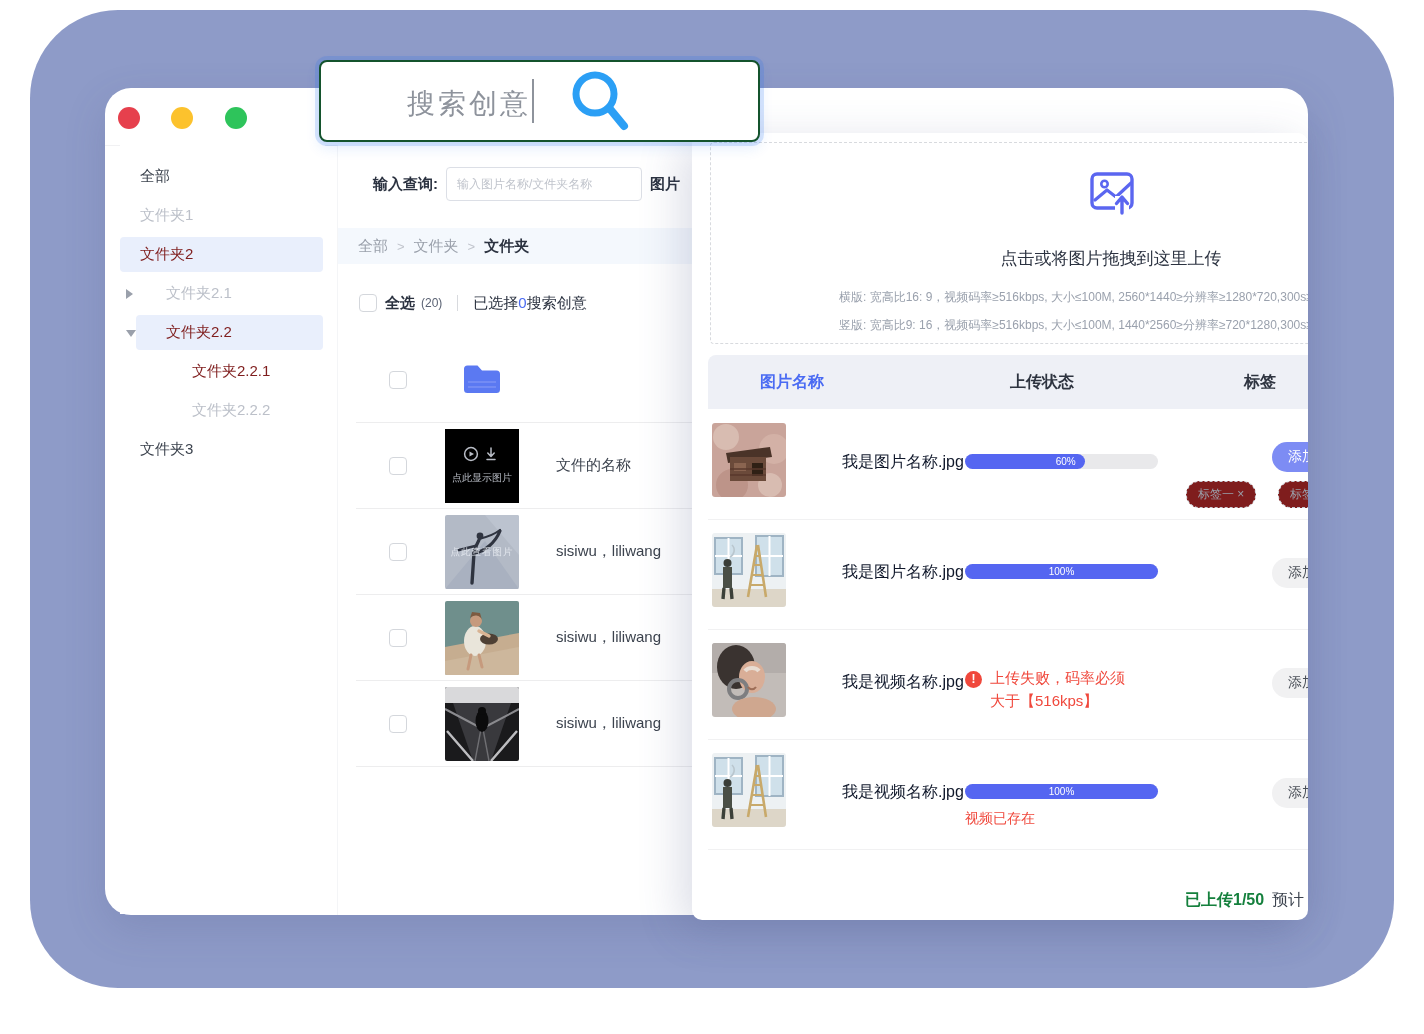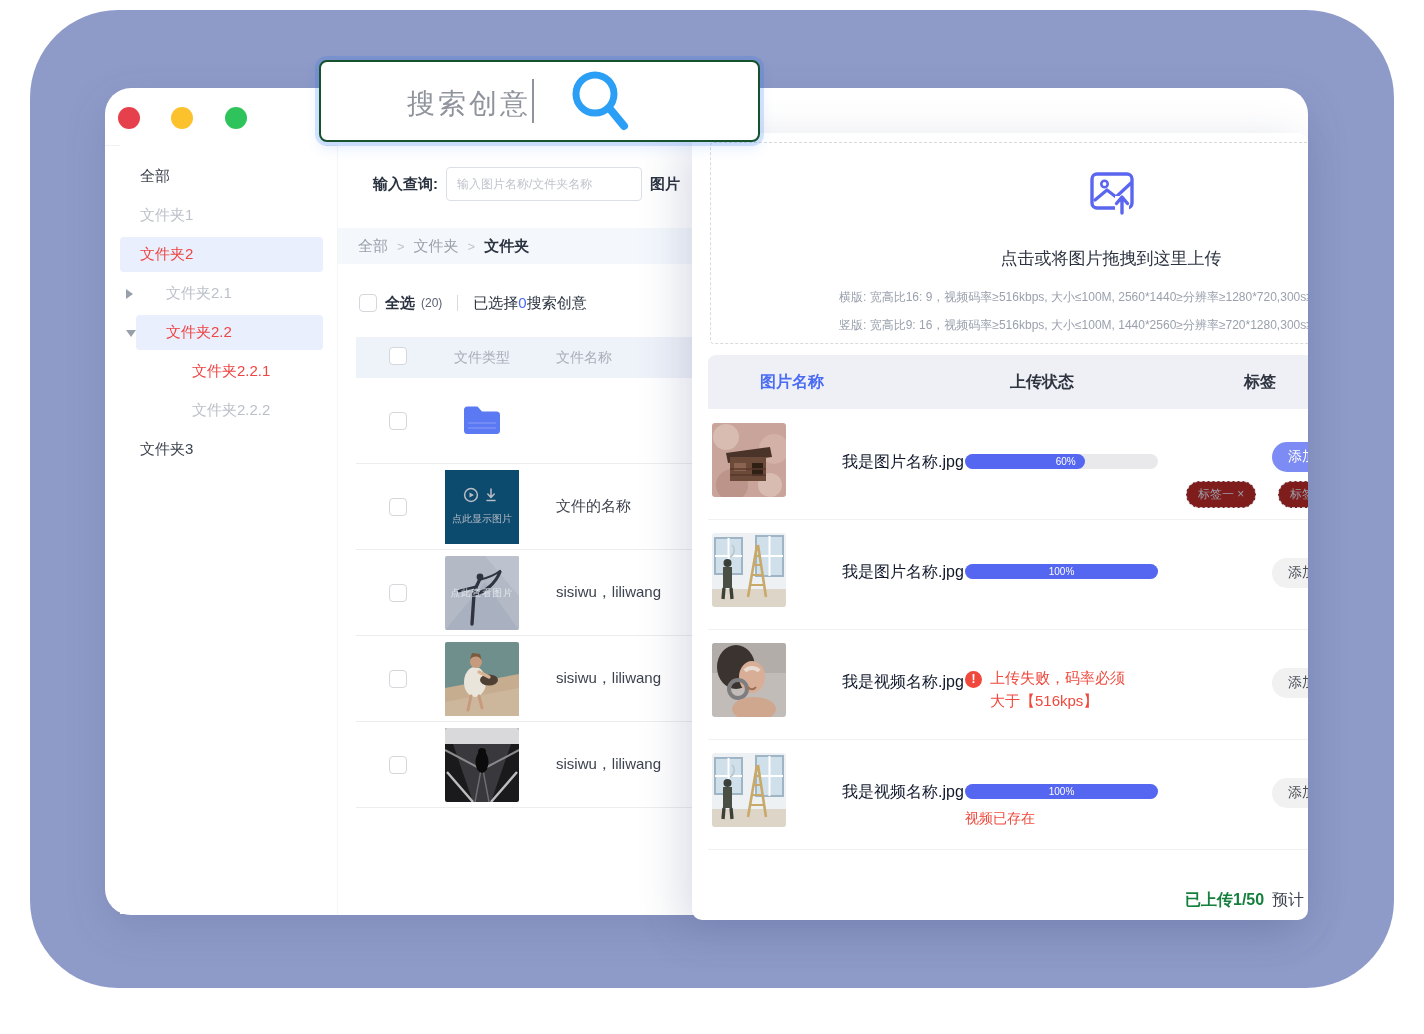--- a/index.html
+++ b/index.html
@@ -23,21 +23,21 @@
   .sidebar{left:15px;top:57px;width:205px;height:769px;background:#fff;}
   .tree{padding-top:12px;}
   .titem{position:relative;height:39px;display:flex;align-items:center;font-size:15px;color:#3c434e;}
   .titem .hl{position:absolute;left:0;right:2px;top:2px;bottom:2px;background:#e9effc;border-radius:4px;}
   .titem.sub .hl{left:16px;}
   .titem .lbl{position:relative;z-index:1;}
   .lv0 .lbl{padding-left:20px;}
   .lv1 .lbl{padding-left:46px;}
   .lv2 .lbl{padding-left:72px;}
   .t-muted{color:#bcc0c9;}
-  .t-blue{color:#ef4444;}
+  .t-blue{color:#7f1d1d;}
   .caret{position:absolute;left:6px;top:50%;width:0;height:0;}
   .caret-right{margin-top:-5px;border-left:7px solid #9aa0ab;border-top:5px solid transparent;border-bottom:5px solid transparent;}
   .caret-down{margin-top:-3px;border-top:7px solid #9aa0ab;border-left:5px solid transparent;border-right:5px solid transparent;}
 
   
   .midpanel{left:232px;top:57px;width:458px;height:770px;background:#fff;border-left:1px solid #f4f5f7;overflow:hidden;}
   .query-row{left:35px;top:21px;height:36px;display:flex;align-items:center;gap:8px;white-space:nowrap;}
   .query-label{font-size:15px;font-weight:bold;color:#2b3240;}
   .query-input{width:196px;height:34px;border:1px solid #dcdfe6;border-radius:4px;padding:0 10px;
                font-size:12px;color:#3c434e;font-family:"Liberation Sans",sans-serif;outline:none;box-sizing:border-box;}
@@ -58,21 +58,21 @@
   .mhead{display:grid;grid-template-columns:84px 84px 1fr;height:41px;background:#eef2f9;align-items:center;
          font-size:14px;color:#a9aeb9;}
   .mhead .hc{text-align:center;}
   .mhead .hn{padding-left:32px;}
   .mrow{display:grid;grid-template-columns:84px 84px 1fr;height:85px;border-bottom:1px solid #ededee;align-items:center;}
   .mcell-c{display:flex;justify-content:center;}
   .mcell-t{display:flex;justify-content:center;}
   .mcell-n{padding-left:32px;font-size:15px;color:#3c434e;}
   .thumb{width:74px;height:74px;border-radius:2px;overflow:hidden;position:relative;}
   .thumb svg{display:block;}
-  .thumb-ph{width:74px;height:74px;background:#0c4a6e;display:flex;flex-direction:column;align-items:center;justify-content:center;gap:5px;}
+  .thumb-ph{width:74px;height:74px;background:#000000;display:flex;flex-direction:column;align-items:center;justify-content:center;gap:5px;}
   .ph-cap{font-size:10px;color:#b9bdc6;}
   .thumb-overlay{position:absolute;left:0;top:50%;width:100%;margin-top:-6px;text-align:center;
                  font-size:9.5px;color:rgba(235,238,245,.85);letter-spacing:1px;}
 
   
   .modal{left:692px;top:133px;width:616px;height:787px;background:#fff;border-radius:10px;
          box-shadow:-10px 10px 45px rgba(70,80,130,.20);overflow:hidden;z-index:5;}
   .dropzone{left:18px;top:9px;width:660px;height:200px;border:1px dashed #d8dade;border-radius:4px;}
   .dz-icon{left:377px;top:26px;width:48px;height:46px;}
   .dz-title{left:0;top:104px;width:800px;text-align:center;font-size:17px;color:#2b3240;font-weight:500;}
@@ -176,25 +176,20 @@
 
     <div class="abs selrow">
       <span class="checkbox"></span>
       <b>全选</b>
       <span class="sel-total">(20)</span>
       <span class="sel-div"></span>
       <span><span>已选择</span><span class="sel-num">0</span><span>搜索创意</span></span>
     </div>
 
     <div class="abs mtable">
-      <div class="mhead">
-        <div class="hc"><span class="checkbox" style="display:inline-block"></span></div>
-        <div class="hc">文件类型</div>
-        <div class="hn">文件名称</div>
-      </div>
 
       <div class="mrow">
         <div class="mcell-c">
             <span class="checkbox"></span>
           </div>
         <div class="mcell-t">
           <span>
             <svg width="38" height="32" viewBox="0 0 38 32">
               <path d="M1 7 a3.5 3.5 0 0 1 3.5-3.5 h10 l4.5 5 h14.5 A3.5 3.5 0 0 1 37 12 v15.5 a3.5 3.5 0 0 1 -3.5 3.5 h-29 A3.5 3.5 0 0 1 1 27.5 z" fill="#5b79f2"></path>
               <rect x="5" y="19" width="28" height="2" fill="#7b91f4" opacity=".75"></rect>

